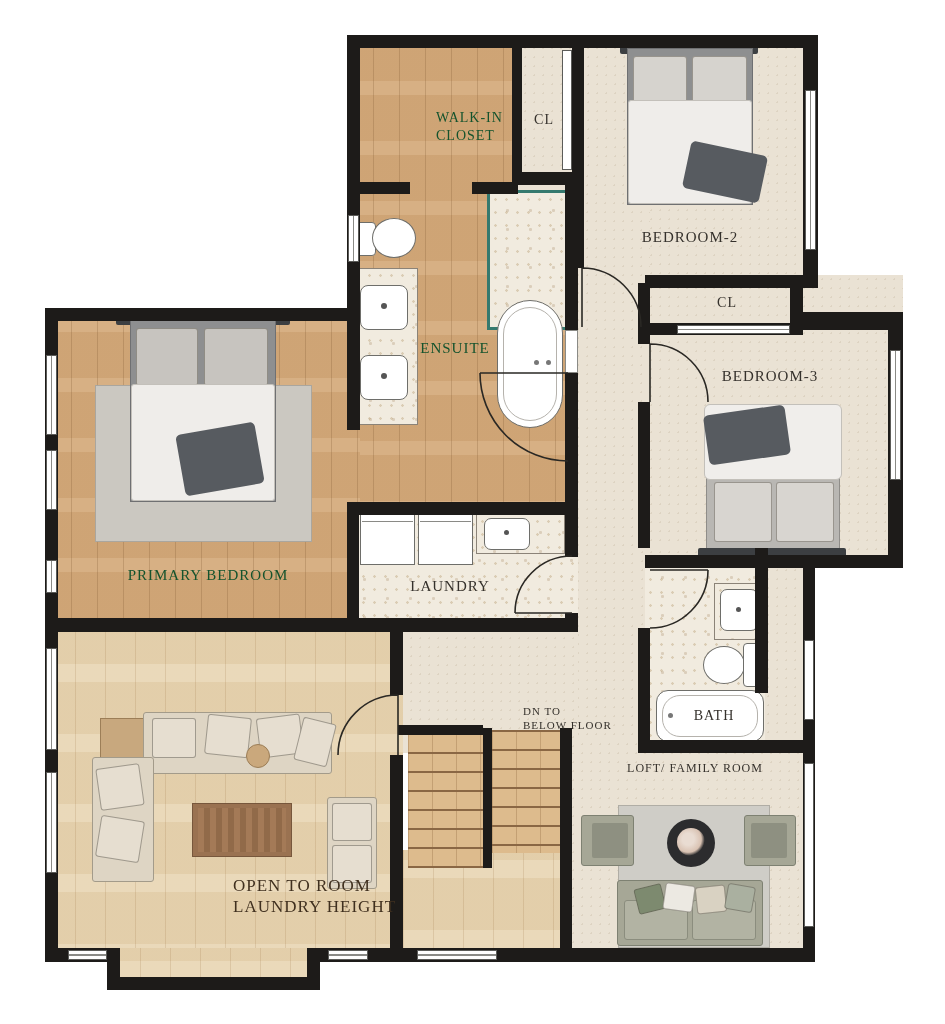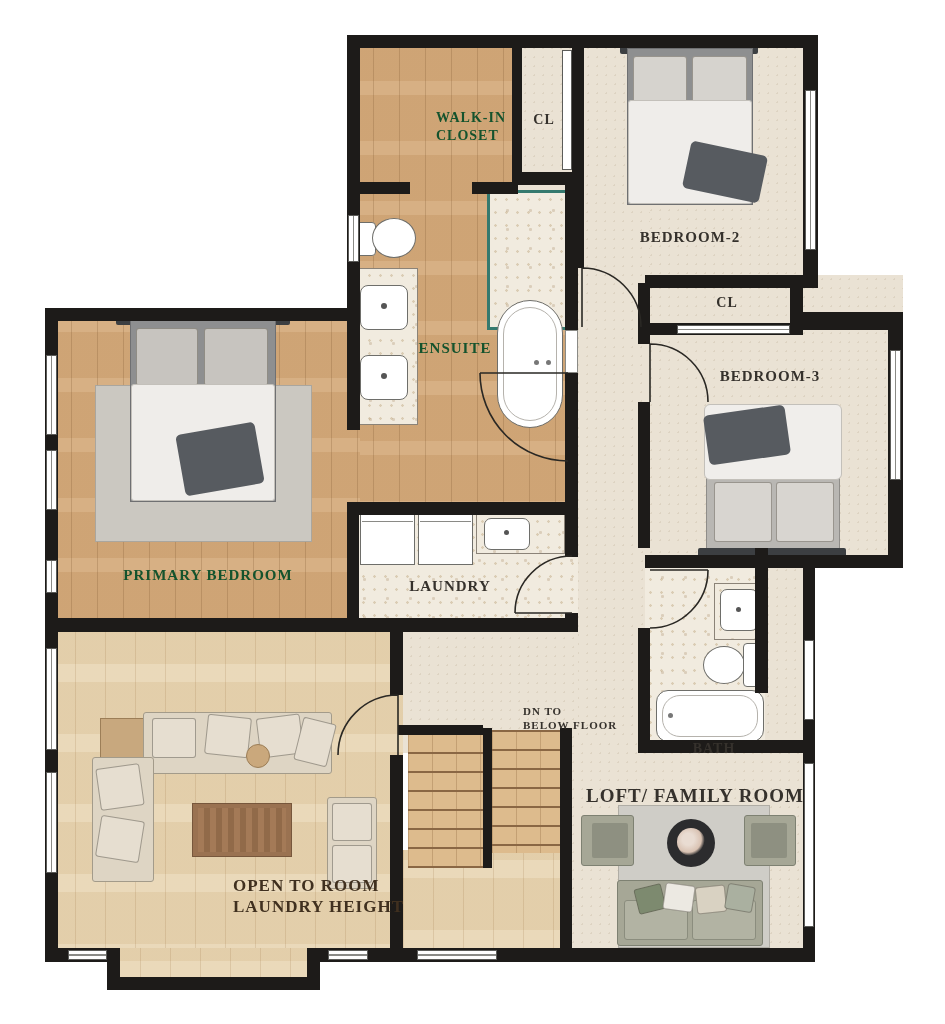--- a/index.html
+++ b/index.html
@@ -21,21 +21,21 @@
                      radial-gradient(rgba(150,120,80,.25) 1.4px,rgba(0,0,0,0) 2px);
     background-size:11px 13px,23px 19px;background-position:0 0,6px 8px;}
   .stairs{background:#ddbb8d;
     background-image:repeating-linear-gradient(180deg,#8a6744 0 2px,rgba(0,0,0,0) 2px 19px),
     repeating-linear-gradient(90deg,rgba(120,80,40,.25) 0 1px,rgba(0,0,0,0) 1px 24px);}
   .wall{background:#1d1b19;}
   .win{background:#ffffff;border:1px solid #5b5b58;}
   .winV{background-image:linear-gradient(90deg,rgba(0,0,0,0) 44%,#8a8a86 44%,#8a8a86 56%,rgba(0,0,0,0) 56%);}
   .winH{background-image:linear-gradient(0deg,rgba(0,0,0,0) 40%,#8a8a86 40%,#8a8a86 60%,rgba(0,0,0,0) 60%);}
   .fix{background:#ffffff;border:1.5px solid #6e6e6a;}
-  .lbl{color:#35312c;font-weight:bold;letter-spacing:1px;text-align:right;
+  .lbl{color:#35312c;font-weight:normal;letter-spacing:1px;text-align:right;
        transform:translate(-50%,-50%);white-space:nowrap;line-height:1.25;}
   .lblw{color:#14532d;}
   .lblbr{color:#40301f;}
   .soft{border:1px solid #a39b8a;background:#ded5c4;border-radius:3px;}
   .sage{border:1px solid #7e8172;background:#a6a796;border-radius:3px;}
   .pil{border-radius:3px;border:1px solid rgba(90,85,75,.5);}
   svg{overflow:visible;}
 </style>
 </head>
 <body>
@@ -223,21 +223,21 @@
   <div class="lbl" style="left:727px;top:303px;font-size:14px;">CL</div>
   <div class="lbl" style="left:770px;top:376px;font-size:15px;">BEDROOM-3</div>
   <div class="lbl lblw" style="left:455px;top:348px;font-size:15px;">ENSUITE</div>
   <div class="lbl lblw" style="left:208px;top:575px;font-size:15px;">PRIMARY BEDROOM</div>
   <div class="lbl" style="left:450px;top:586px;font-size:15px;">LAUNDRY</div>
   <div class="lbl" style="left:523px;top:712px;font-size:11px;">
     <span>DN TO</span>
       <br>
       <span>BELOW FLOOR</span>
   </div>
-  <div class="lbl" style="left:714px;top:716px;font-size:14px;margin-top:33px;">BATH</div>
-  <div class="lbl" style="left:695px;top:796px;font-size:19px;">LOFT/ FAMILY ROOM</div>
+  <div class="lbl" style="left:714px;top:716px;font-size:14px;">BATH</div>
+  <div class="lbl" style="left:695px;top:768px;font-size:12px;">LOFT/ FAMILY ROOM</div>
   <div class="lbl lblbr" style="left:233px;top:886px;font-size:17px;">
     <span>OPEN TO ROOM</span>
       <br>
       <span>LAUNDRY HEIGHT</span>
   </div>
 
 </div>
 
 </body></html>

